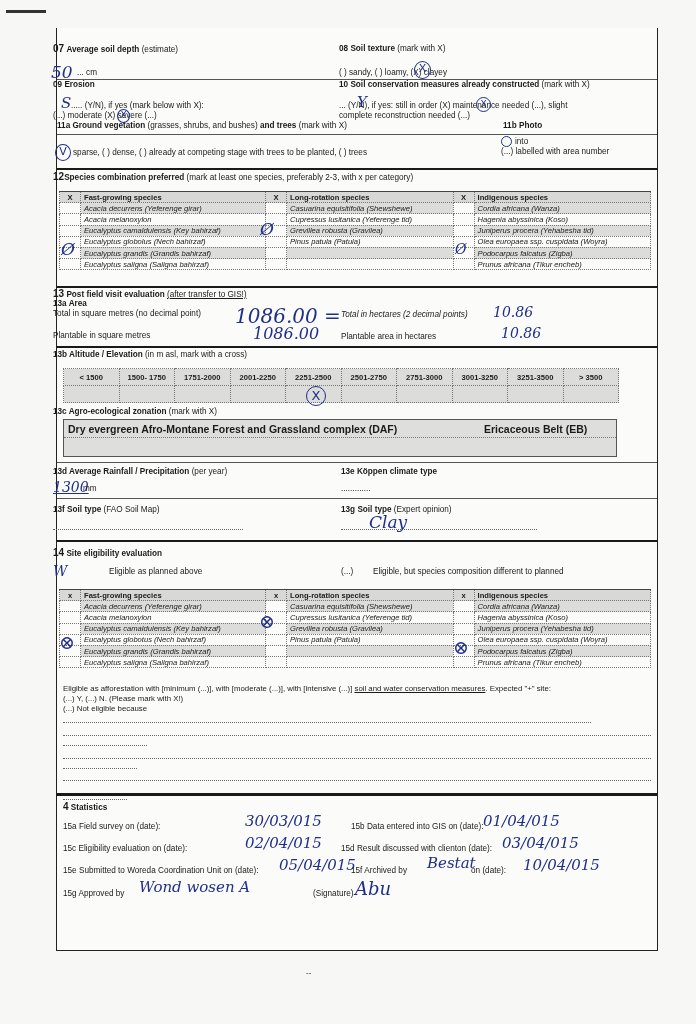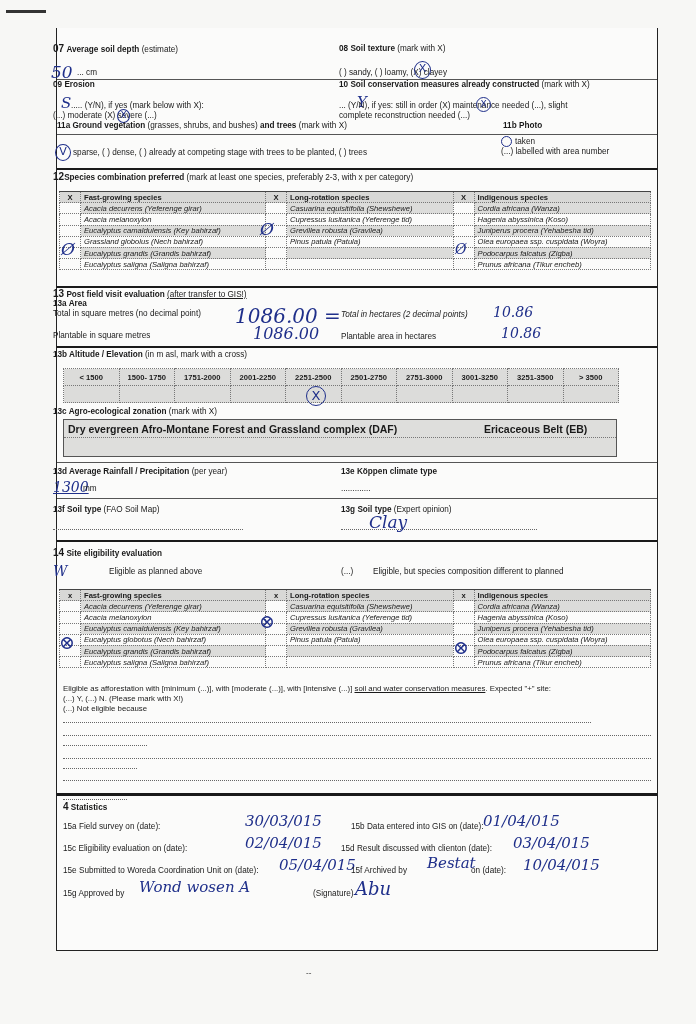--- a/index.html
+++ b/index.html
@@ -50,21 +50,21 @@
   <div class="t" style="left:282px;top:73px;">... (Y/N), if yes: still in order (X) maintenance needed (...), slight</div>
   <div class="t" style="left:282px;top:83px;">complete reconstruction needed (...)</div>
   <div class="circ" style="left:419px;top:69px;width:13px;height:13px;font-size:9px;line-height:12px;">X</div>
 
   <div class="t" style="left:0px;top:93px;"><span class="b"><span>11a</span> <span>Ground vegetation</span></span><span> (grasses, shrubs, and bushes) </span><span class="b">and trees</span><span> (mark with X)</span></div>
   <div class="t b" style="left:446px;top:93px;"><span>11b</span> <span>Photo</span></div>
   <div class="hr thin" style="top:106px;"></div>
   <div class="circ" style="left:-2px;top:116px;width:14px;height:15px;">V</div>
   <div class="t" style="left:16px;top:120px;">sparse, ( ) dense, ( ) already at competing stage with trees to be planted, ( ) trees</div>
   <div class="circ" style="left:444px;top:108px;width:9px;height:9px;font-size:0;"></div>
-  <div class="t" style="left:458px;top:109px;">taken</div>
+  <div class="t" style="left:458px;top:109px;">into</div>
   <div class="t" style="left:444px;top:119px;">(...) labelled with area number</div>
   <div class="hr" style="top:140px;"></div>
 
   <div class="t" style="left:-4px;top:144px;"><span class="num">12</span><span class="b">Species combination preferred</span><span> (mark at least one species, preferably 2-3, with x per category)</span></div>
   <table class="sp" style="left:2px;top:163px;width:592px;">
     <tbody>
         <tr class="hd">
           <td class="x">X</td>
           <td>Fast-growing species</td>
           <td class="x">X</td>
@@ -91,21 +91,21 @@
     <tr class="sh">
           <td class="x"></td>
           <td class="name">Eucalyptus camaldulensis (Key bahirzaf)</td>
           <td class="x"></td>
           <td class="name">Grevillea robusta (Gravilea)</td>
           <td class="x"></td>
           <td class="name">Juniperus procera (Yehabesha tid)</td>
         </tr>
     <tr>
           <td class="x"></td>
-          <td>Grassland globolus (Nech bahirzaf)</td>
+          <td>Eucalyptus globolus (Nech bahirzaf)</td>
           <td class="x"></td>
           <td>Pinus patula (Patula)</td>
           <td class="x"></td>
           <td>Olea europaea ssp. cuspidata (Woyra)</td>
         </tr>
     <tr class="sh">
           <td class="x"></td>
           <td class="name">Eucalyptus grandis (Grandis bahirzaf)</td>
           <td class="x"></td>
           <td class="name"></td>
@@ -274,21 +274,21 @@
   <div class="dots" style="left:6px;top:770px;width:64px;"></div>
 
   <div class="t" style="left:6px;top:774px;"><span class="num">4</span> <span class="b">Statistics</span></div>
   <div class="t" style="left:6px;top:794px;">15a  Field survey on (date):</div>
   <div class="hw" style="left:188px;top:784px;font-size:15px;">30/03/015</div>
   <div class="t" style="left:286px;top:794px;margin-left:8px;">15b  Data entered into GIS on (date):</div>
   <div class="hw" style="left:426px;top:784px;font-size:15px;">01/04/015</div>
   <div class="t" style="left:6px;top:816px;">15c  Eligibility evaluation on (date):</div>
   <div class="hw" style="left:188px;top:806px;font-size:15px;">02/04/015</div>
   <div class="t" style="left:284px;top:816px;">15d  Result discussed with clienton (date):</div>
-  <div class="hw" style="left:456px;top:806px;font-size:15px;">03/04/015</div>
+  <div class="hw" style="left:445px;top:806px;font-size:15px;">03/04/015</div>
   <div class="t" style="left:6px;top:838px;">15e Submitted to Woreda Coordination Unit on (date):</div>
   <div class="hw" style="left:222px;top:828px;font-size:15px;">05/04/015</div>
   <div class="t" style="left:294px;top:838px;">15f Archived by</div>
   <div class="hw" style="left:370px;top:826px;font-size:15px;">Bestat</div>
   <div class="t" style="left:414px;top:838px;">on (date):</div>
   <div class="hw" style="left:466px;top:828px;font-size:15px;">10/04/015</div>
   <div class="t" style="left:6px;top:861px;">15g  Approved by</div>
   <div class="hw" style="left:82px;top:850px;font-size:15px;">Wond wosen A</div>
   <div class="t" style="left:256px;top:861px;">(Signature)</div>
   <div class="hw" style="left:298px;top:850px;font-size:18px;">Abu</div>

